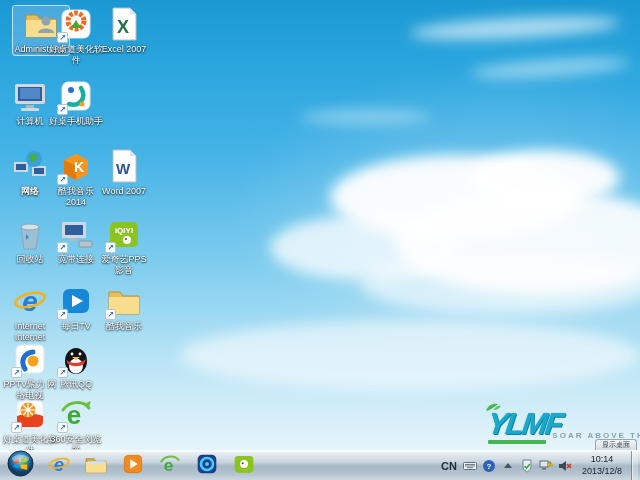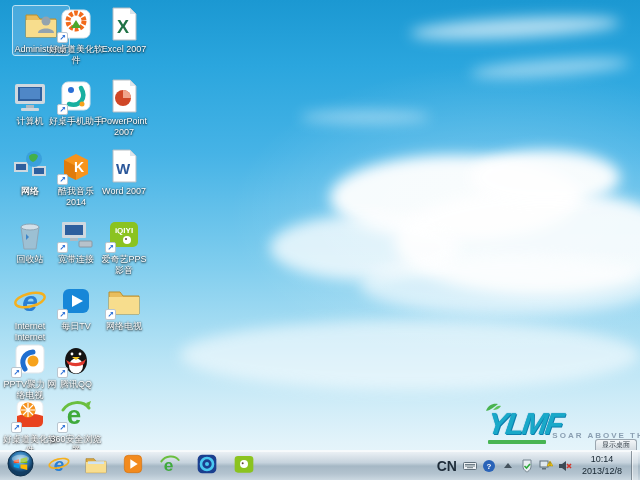--- a/index.html
+++ b/index.html
@@ -43,21 +43,21 @@
   #taskbar { position:absolute; left:0; right:0; bottom:0; height:30px;
     background:linear-gradient(180deg,#eef3f7 0%,#c6d3dd 40%,#a6b8c5 52%,#b3c3cf 78%,#cbd8e1 100%);
     border-top:1px solid #f6fafc; box-shadow:inset 0 1px 0 rgba(255,255,255,.6);
     display:flex; align-items:center; }
   #task-buttons { display:flex; align-items:center; height:100%; }
   .task-btn { width:37px; height:28px; display:flex; align-items:center; justify-content:center; }
   .task-btn svg { width:24px; height:24px; }
   #start-button { width:40px; }
   #start-button svg { width:27px; height:27px; }
   #tray { margin-left:auto; display:flex; align-items:center; gap:4px; padding-right:2px; height:100%; }
-  #tray-language { font-size:14px; font-weight:bold; color:#1d2b38; padding:0 2px; }
+  #tray-language { font-size:11px; font-weight:bold; color:#1d2b38; padding:0 2px; }
   .tray-icon { width:15px; height:15px; display:flex; align-items:center; justify-content:center; }
   .tray-icon svg { width:14px; height:14px; }
   #clock { text-align:center; font-size:9px; color:#15242f; line-height:1.25; padding:0 5px; }
   #show-desktop { width:7px; height:100%; background:rgba(255,255,255,.28);
     border-left:1px solid rgba(60,75,88,.55); box-shadow:inset 1px 0 0 rgba(255,255,255,.5); }
 </style>
 </head>
 <body>
 
 <div id="wallpaper">
@@ -133,31 +133,20 @@
         <svg viewBox="0 0 36 36">
           <rect x="4" y="4" width="28" height="28" rx="6" fill="#fff" stroke="#dfe5e9"></rect>
           <path d="M11 26c11 3 18-6 12-16" stroke="#18b0a0" stroke-width="4.5" fill="none" stroke-linecap="round"></path>
           <circle cx="13" cy="12" r="3" fill="#2a6fd6"></circle>
           <circle cx="24" cy="26" r="2.5" fill="#f6a21c"></circle>
         </svg>
         <span class="shortcut-arrow">↗</span>
       </div>
     <div class="icon-label">好桌手机助手</div>
   </div>
-    <div class="icon-cell" style="left: 96px; top: 78px;">
-    <div class="icon-art">
-        <svg viewBox="0 0 36 36">
-          <path d="M7 2h17l6 6v26H7z" fill="#fff" stroke="#b5bdc4"></path>
-          <path d="M24 2l6 6h-6z" fill="#dce4ea"></path>
-          <circle cx="17" cy="20" r="8" fill="#d04727"></circle>
-          <path d="M17 20V12a8 8 0 018 8z" fill="#f0a58c"></path>
-        </svg>
-      </div>
-    <div class="icon-label">PowerPoint 2007</div>
-  </div>
     <div class="icon-cell" style="left: 2px; top: 148px; font-weight: bold;">
     <div class="icon-art">
         <svg viewBox="0 0 36 36">
           <rect x="2" y="14" width="14" height="10" fill="#cfd8df"></rect>
           <rect x="4" y="16" width="10" height="6" fill="#2d5f9e"></rect>
           <rect x="20" y="18" width="14" height="10" fill="#cfd8df"></rect>
           <rect x="22" y="20" width="10" height="6" fill="#2d5f9e"></rect>
           <circle cx="22" cy="11" r="8" fill="#3aa0dc"></circle>
           <path d="M17 8c3-3 7-3 9 0-1 3-2 5-5 6-3-1-4-3-4-6z" fill="#43b04a"></path>
         </svg>
@@ -239,21 +228,21 @@
     <div class="icon-label">每日TV</div>
   </div>
     <div class="icon-cell" style="left: 96px; top: 283px;">
     <div class="icon-art">
         <svg viewBox="0 0 36 36">
           <path d="M3 9h11l3 4h16v18H3z" fill="#e8bd5c" stroke="#b98f2e"></path>
           <path d="M3 14h30v17H3z" fill="#f7dd8d"></path>
         </svg>
         <span class="shortcut-arrow">↗</span>
       </div>
-    <div class="icon-label">网络电视</div>
+    <div class="icon-label">酷我音乐</div>
   </div>
     <div class="icon-cell" style="left: 2px; top: 341px;">
     <div class="icon-art">
         <svg viewBox="0 0 36 36">
           <rect x="4" y="4" width="28" height="28" rx="5" fill="#fff" stroke="#dfe5e9"></rect>
           <path d="M13 28c-5-8-1-16 8-17" stroke="#1f6fd0" stroke-width="5" fill="none" stroke-linecap="round"></path>
           <circle cx="21" cy="20" r="5.5" fill="#f6a21c"></circle>
         </svg>
         <span class="shortcut-arrow">↗</span>
       </div>

